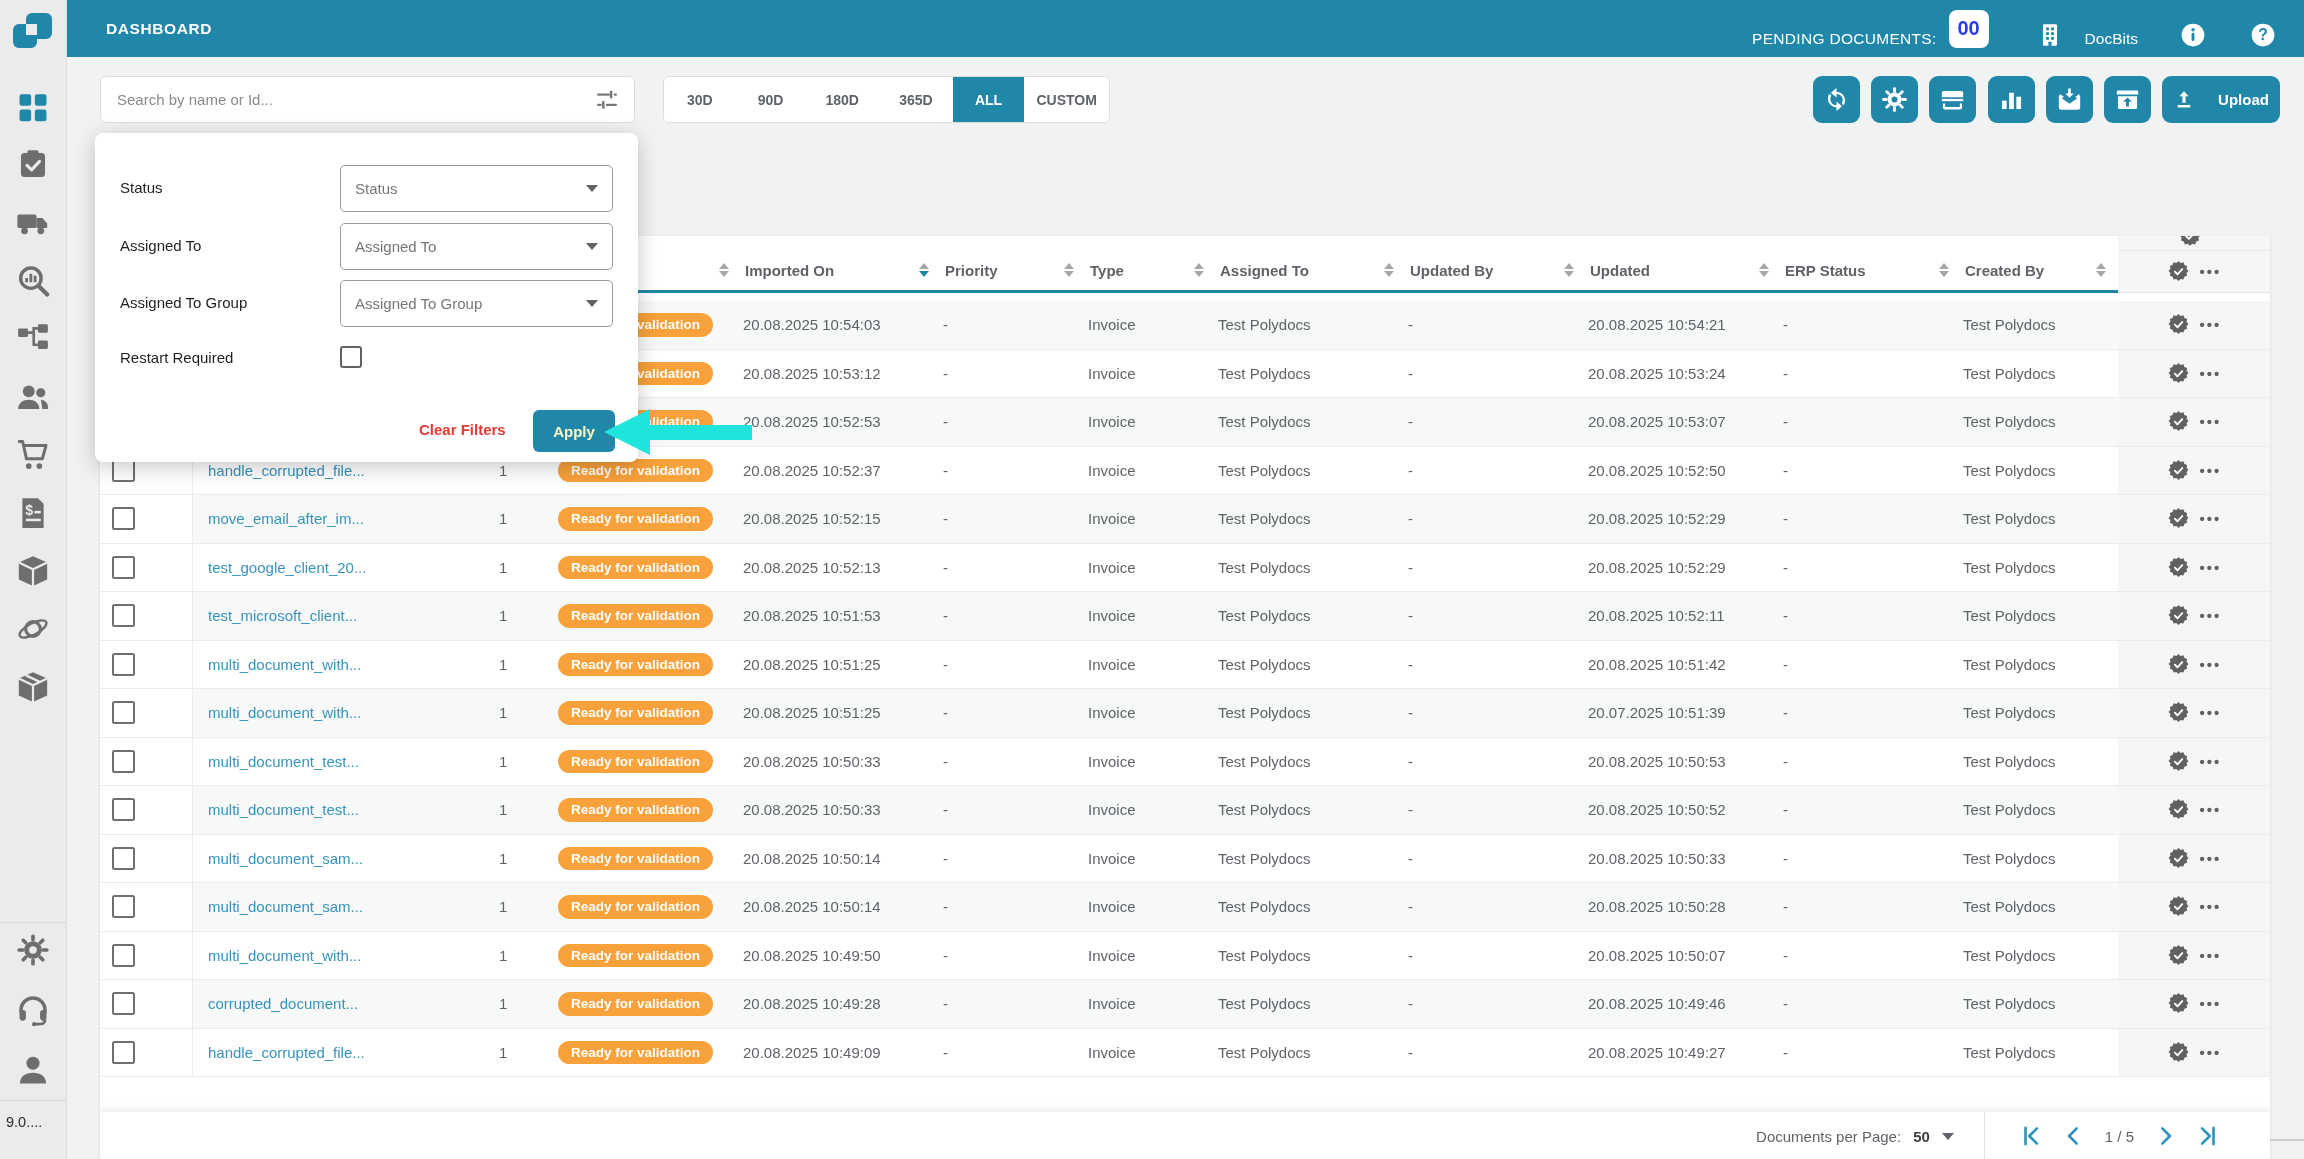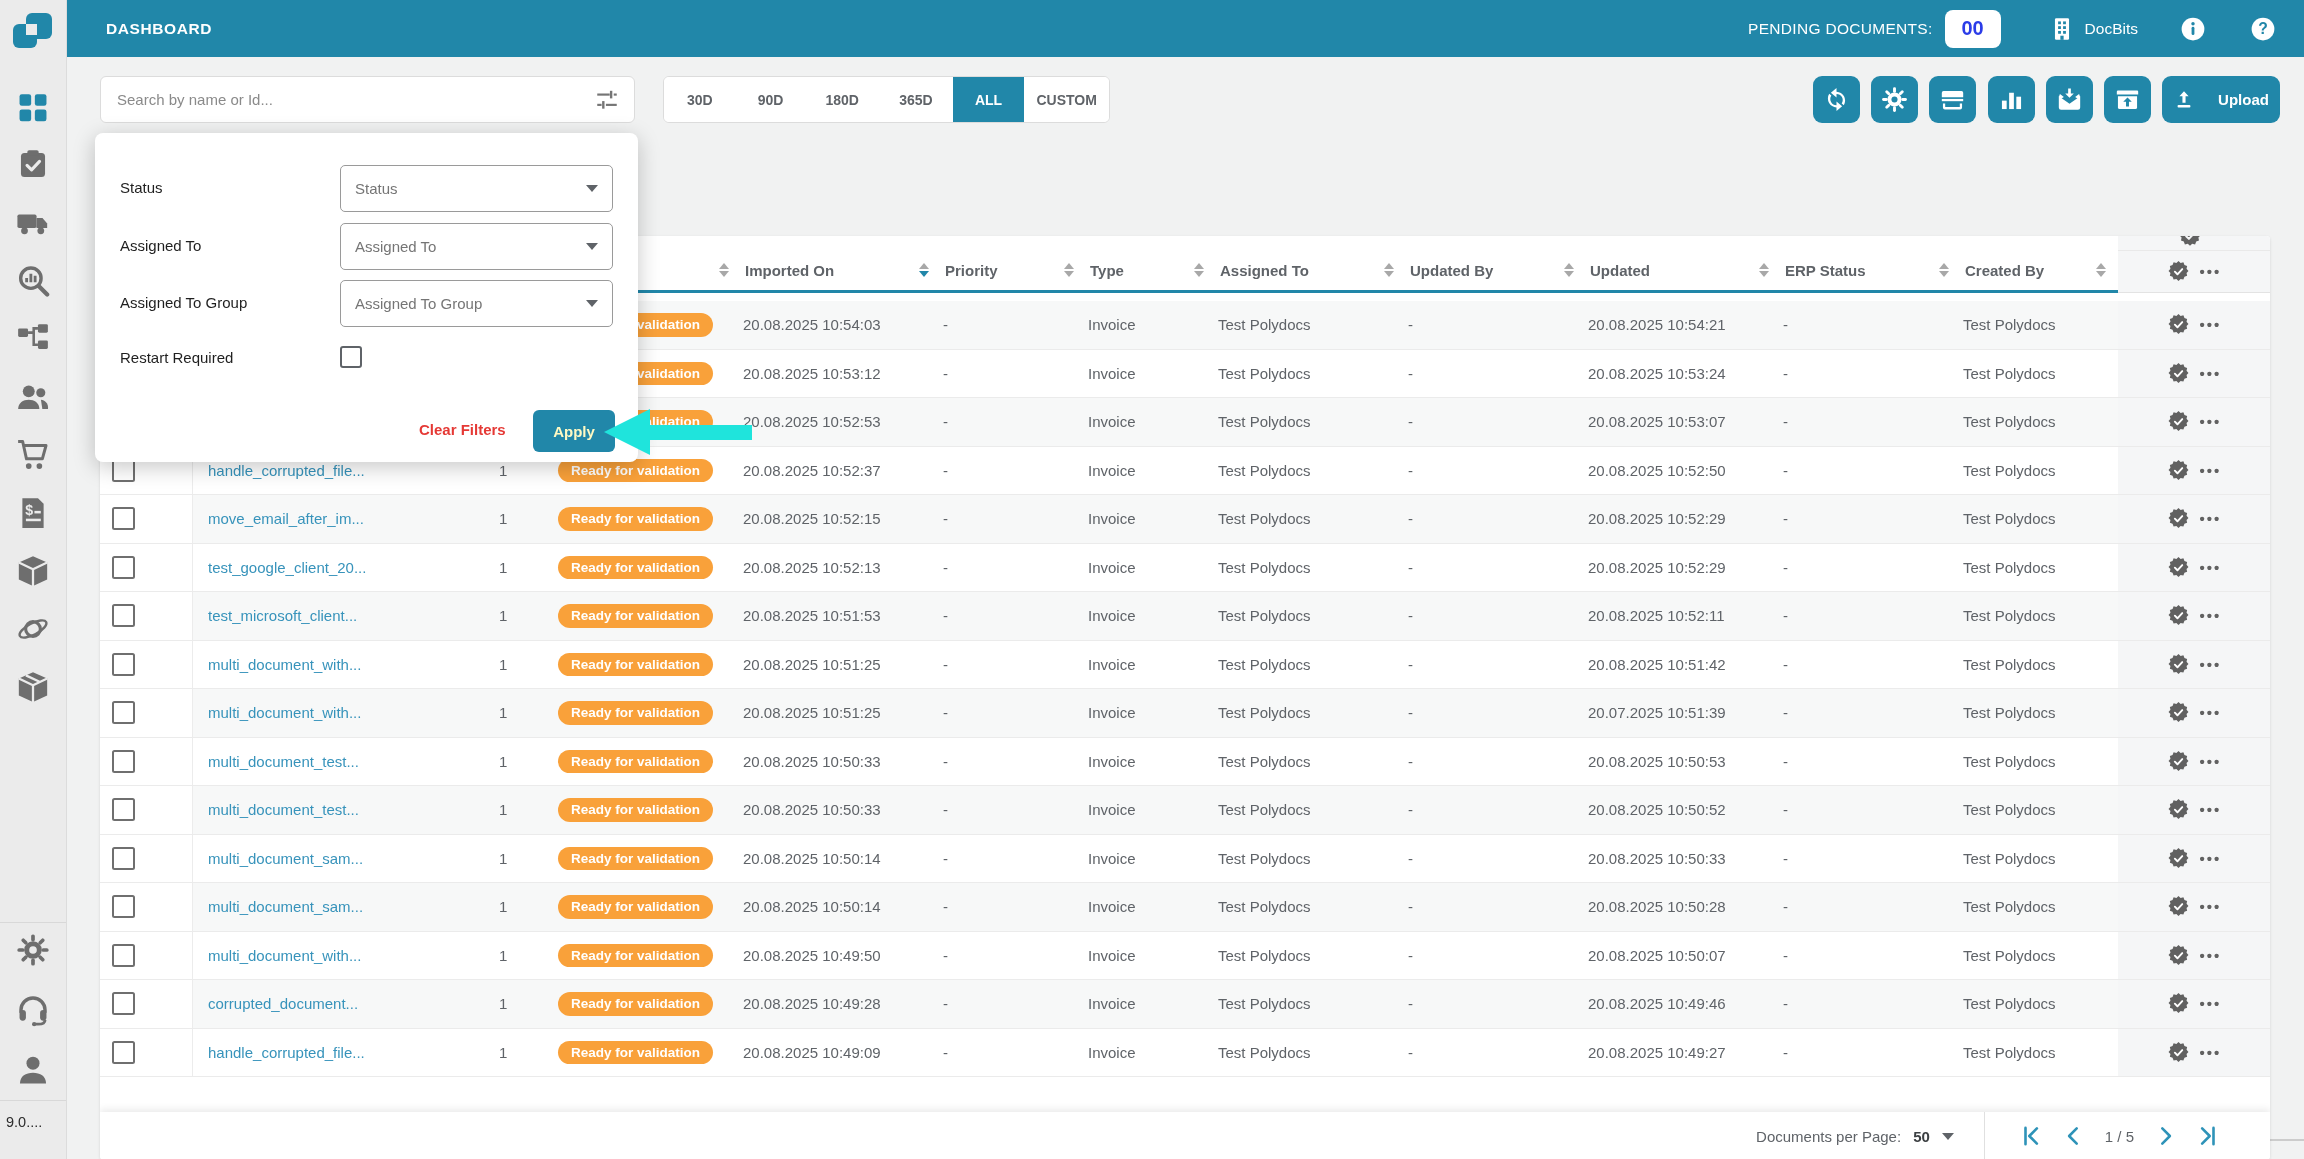--- a/index.html
+++ b/index.html
@@ -17,27 +17,27 @@
   .side-ic.active{color:#2187a9}
   .side-bottom{position:absolute;top:933px;left:0;width:66px;display:flex;flex-direction:column;
                align-items:center;gap:26px}
   .side-div{position:absolute;left:0;width:66px;height:1px;background:#d8d8d8}
   .version{position:absolute;left:6px;top:1114px;font-size:14.5px;color:#2c2c2c}
 
   
   .topbar{position:absolute;left:66px;top:0;right:0;height:57px;background:#2187a9;
           display:flex;align-items:center;color:#fff;z-index:5}
   .tb-title{margin-left:40px;font-size:15.5px;font-weight:bold;letter-spacing:.6px}
-  .tb-right{margin-left:auto;display:flex;align-items:center;margin-right:28px}
+  .tb-right{margin-left:auto;display:flex;align-items:flex-end;margin-right:28px}
   .tb-pending{font-size:15.5px;letter-spacing:.3px}
-  .tb-badge{width:56px;height:38px;background:#fff;border-radius:8px;margin-left:12px;
+  .tb-badge{width:40px;height:38px;background:#fff;border-radius:8px;margin-left:12px;
             display:flex;align-items:center;justify-content:center;color:#2b3ce8;
             font-size:20px;font-weight:bold}
   .tb-ic{width:26px;height:26px}
-  .tb-brand{font-size:15.5px;margin-left:10px}
+  .tb-brand{font-size:15.5px;margin-left:22px}
 
   
   .wcard{background:#fff;border:1px solid #dcdcdc;border-radius:6px;box-sizing:border-box}
   .search-card{position:absolute;left:100px;top:76px;width:535px;height:47px;display:flex;align-items:center}
   .search-input{flex:1;border:none;outline:none;font-size:15px;color:#444;padding:0 0 0 16px;
                 font-family:"Liberation Sans",sans-serif;background:transparent}
   .search-input::placeholder{color:#8a8a8a}
   .tune-btn{width:26px;height:26px;margin-right:14px;cursor:pointer}
   .range-card{position:absolute;left:663px;top:76px;width:447px;height:47px;display:flex;overflow:hidden}
   .range-btn{height:100%;display:flex;align-items:center;justify-content:center;font-size:14px;

